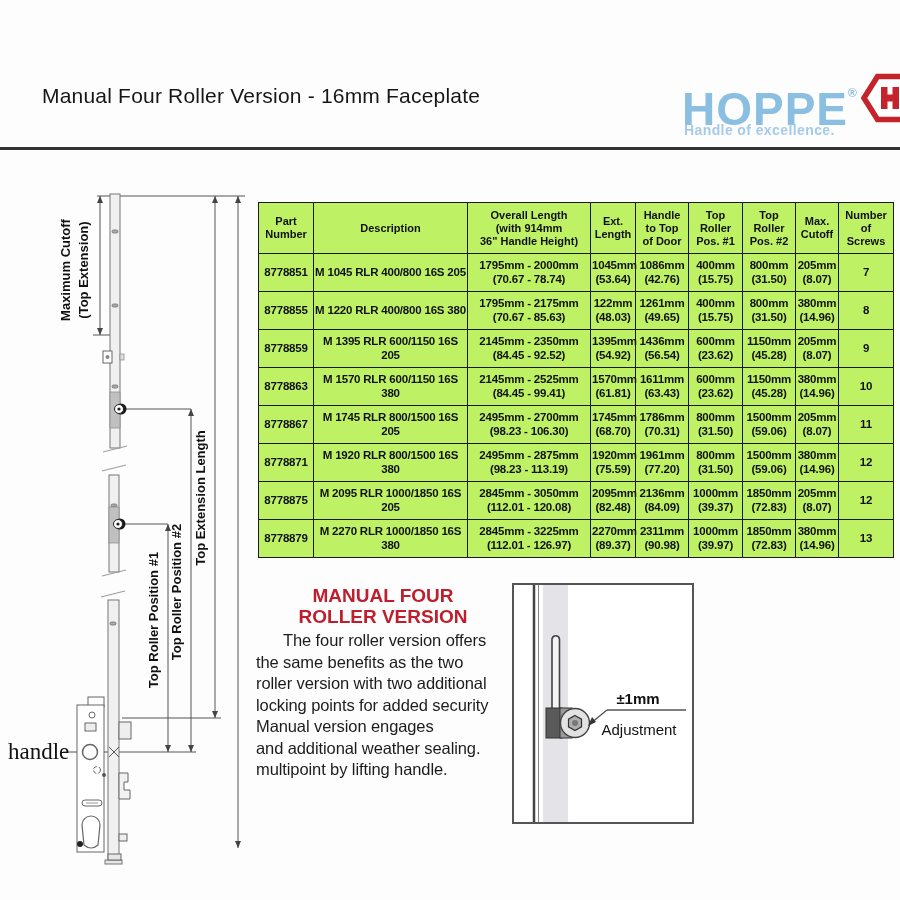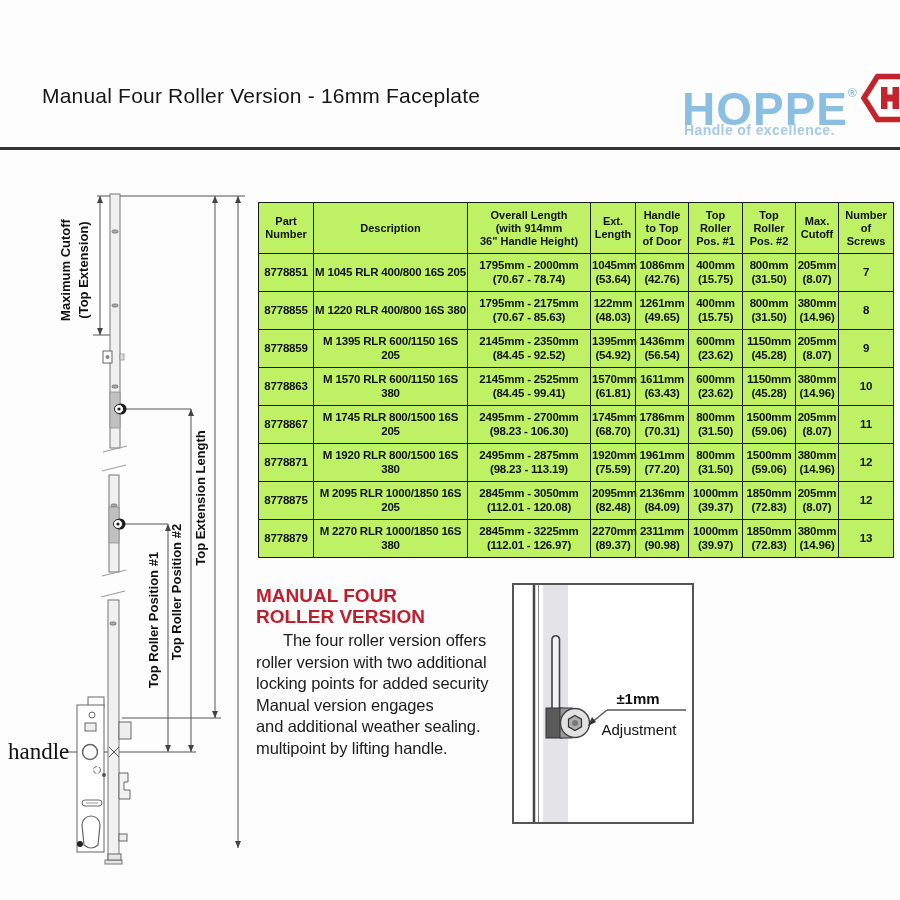--- a/index.html
+++ b/index.html
@@ -17,21 +17,21 @@
   .tbl-caption{position:absolute;left:258px;top:186px;font-size:11.5px;font-weight:bold;color:#111;margin-top:17px;}
   table.spec{position:absolute;left:258px;top:202px;width:635px;border-collapse:collapse;
              table-layout:fixed;background:#bef264;}
   table.spec,table.spec th,table.spec td{border:1.5px solid #1a1a1a;}
   table.spec th{font-size:11px;font-weight:bold;line-height:13px;text-align:center;
                 vertical-align:middle;white-space:pre-line;padding:2px 1px;height:46px;color:#111;}
   table.spec td{font-size:11.5px;font-weight:bold;line-height:13.5px;text-align:center;
                 vertical-align:middle;padding:1px;height:35px;color:#111;letter-spacing:-.2px;}
   
   .info{position:absolute;left:256px;top:585px;width:254px;}
-  .info-heading{font-size:19px;font-weight:bold;color:#bf1e2c;text-align:left;line-height:21px;}
+  .info-heading{font-size:19px;font-weight:bold;color:#bf1e2c;text-align:center;line-height:21px;}
   .info-body{margin-top:3px;font-size:16.5px;line-height:21.5px;color:#1c1c1c;letter-spacing:-.1px;}
   .info-body .indent{text-indent:27px;}
   
   .diagram{position:absolute;left:0;top:170px;}
   .illus{position:absolute;left:512px;top:583px;}
   svg text{font-family:"Liberation Sans",sans-serif;}
   .serif{font-family:"Liberation Serif",serif;}
 </style>
 </head>
 <body>
@@ -475,20 +475,21 @@
     <text class="serif" x="8" y="589" font-size="23" fill="#111">handle</text>
   </svg>
 
   <div class="info">
     <div class="info-heading">
       <div>MANUAL FOUR</div>
       <div>ROLLER VERSION</div>
     </div>
     <div class="info-body">
       <div class="indent">The four roller version offers</div>
+      <div>the same benefits as the two</div>
       <div>roller version with two additional</div>
       <div>locking points for added security</div>
       <div>Manual version engages</div>
       <div>and additional weather sealing.</div>
       <div>multipoint by lifting handle.</div>
     </div>
   </div>
 
   <svg class="illus" width="182" height="241" viewBox="0 0 182 241">
     <rect x="1" y="1" width="180" height="239" fill="#ffffff" stroke="#555" stroke-width="2"></rect>

